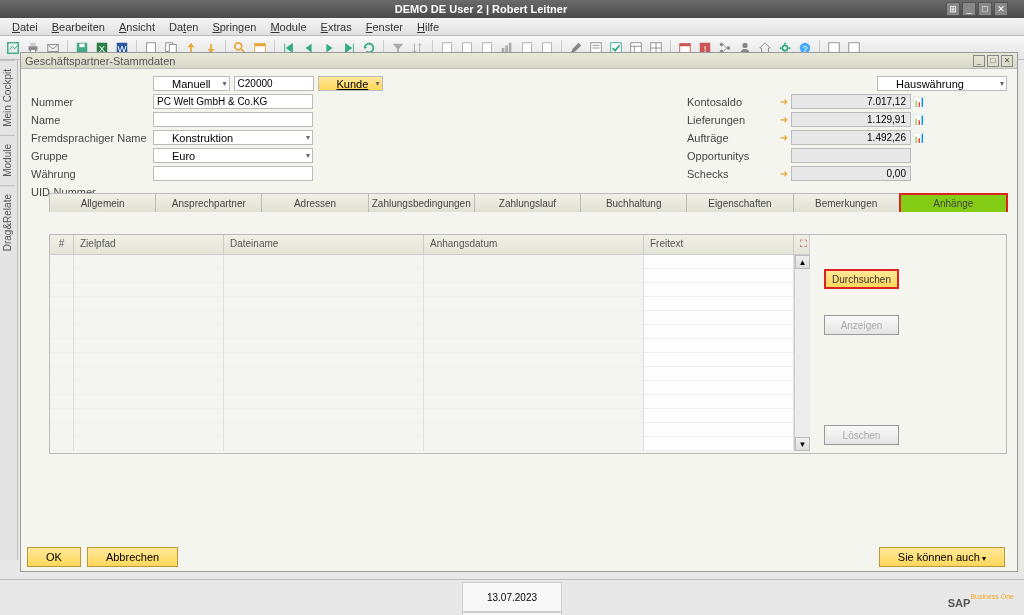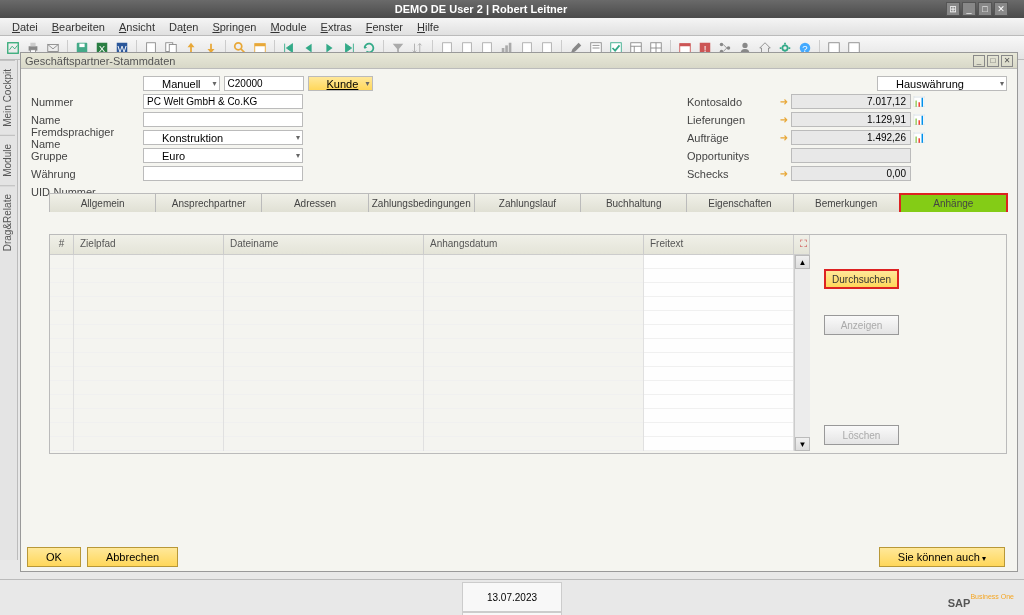--- a/index.html
+++ b/index.html
@@ -29,21 +29,21 @@
 .window { position: absolute; left: 20px; top: 52px; right: 6px; height: 520px; background: #f5f5f0; border: 1px solid #999; }
 .win-title { background: linear-gradient(#e8e8d8, #d8d8c8); height: 16px; padding: 0 4px; font-size: 10px; color: #555; display: flex; align-items: center; border-bottom: 1px solid #bbb; }
 .win-title .spacer { flex: 1; }
 .win-title .wc { width: 12px; height: 12px; border: 1px solid #888; margin-left: 2px; font-size: 8px; display: inline-flex; align-items: center; justify-content: center; cursor: pointer; }
 
 .form-area { padding: 6px 10px; display: flex; justify-content: space-between; }
 .form-left { width: 420px; }
 .form-right { width: 320px; }
 
 .frow { display: flex; align-items: center; height: 17px; margin-bottom: 1px; }
-.flabel { width: 112px; color: #444; margin-top: 36px; }
+.flabel { width: 122px; color: #444; margin-top: 36px; }
 .finput { height: 15px; border: 1px solid #bbb; background: #fff; padding: 0 3px; font-size: 10px; }
 .finput.w2 { width: 80px; }
 .finput.w3 { width: 160px; }
 .fselect { height: 15px; border: 1px solid #bbb; background: linear-gradient(#ffe89a,#ffd75a); padding: 0 18px; font-size: 10px; position: relative; display: inline-flex; align-items: center; }
 .fselect.gray { background: #fff; }
 .fselect::after { content: "▾"; position: absolute; right: 2px; font-size: 8px; color: #666; }
 .fselect.w4 { width: 65px; text-decoration: underline; }
 .fselect.w5 { width: 160px; }
 .fselect.w6 { width: 130px; }
 

